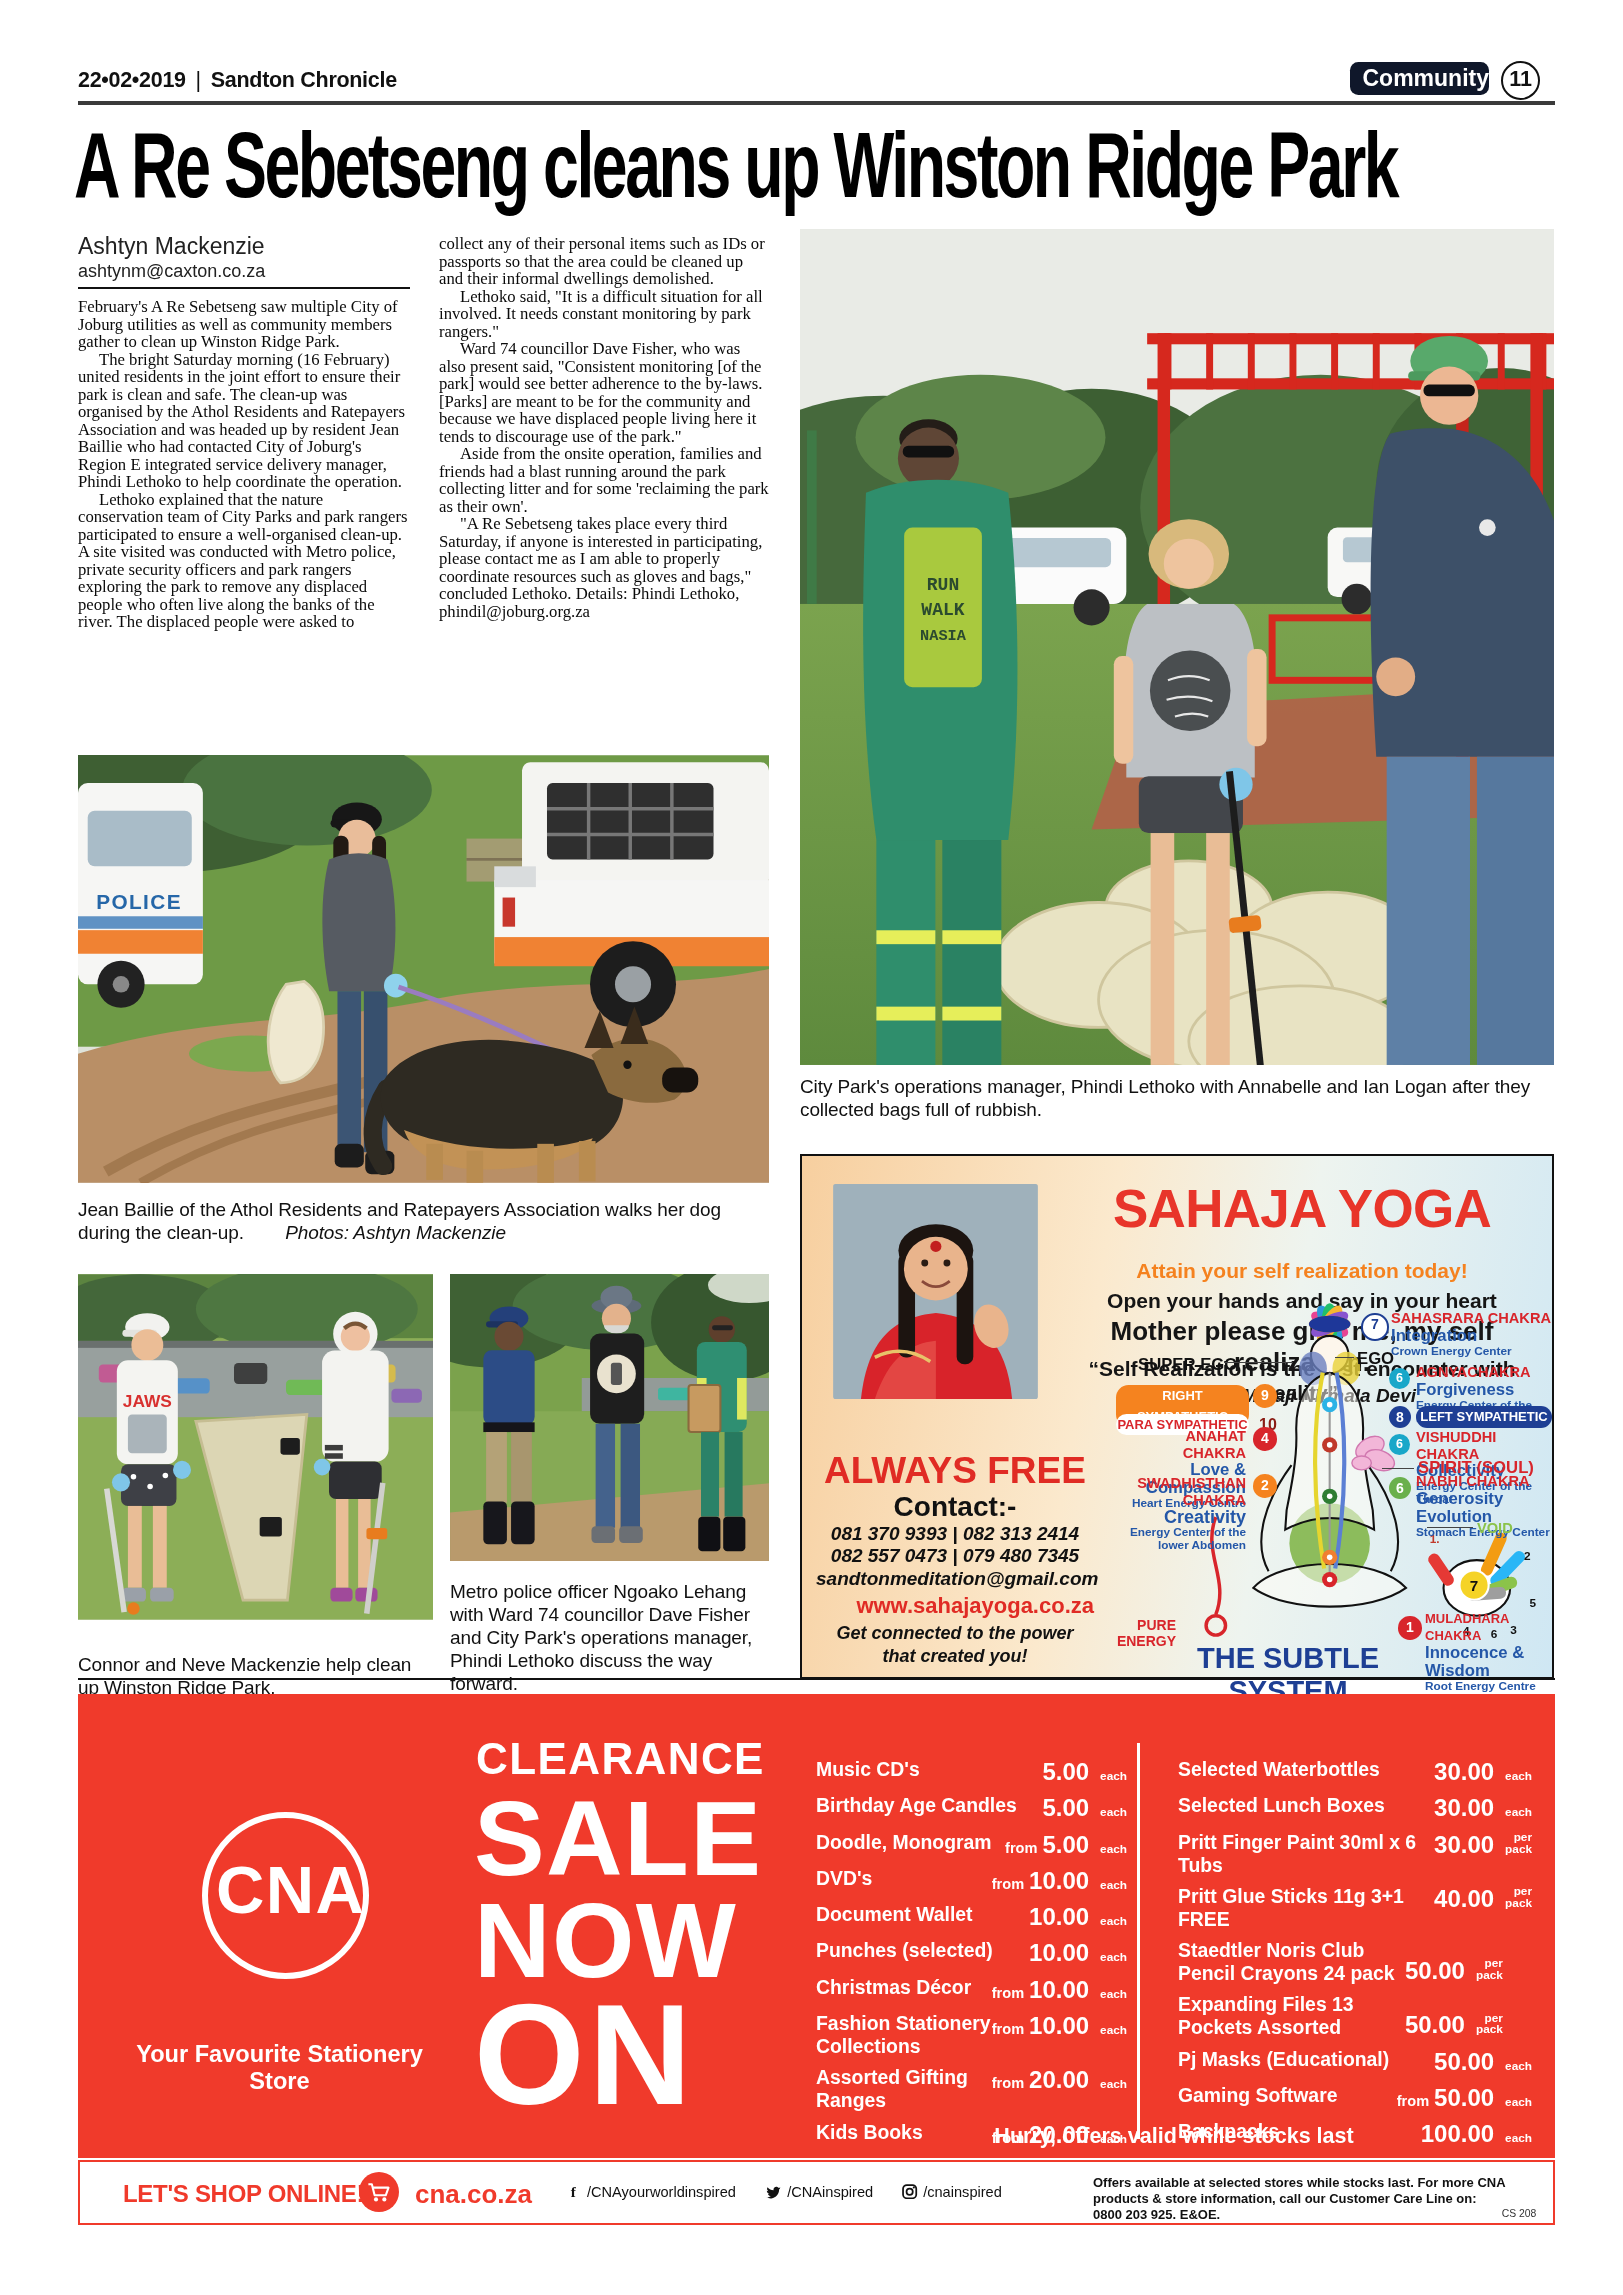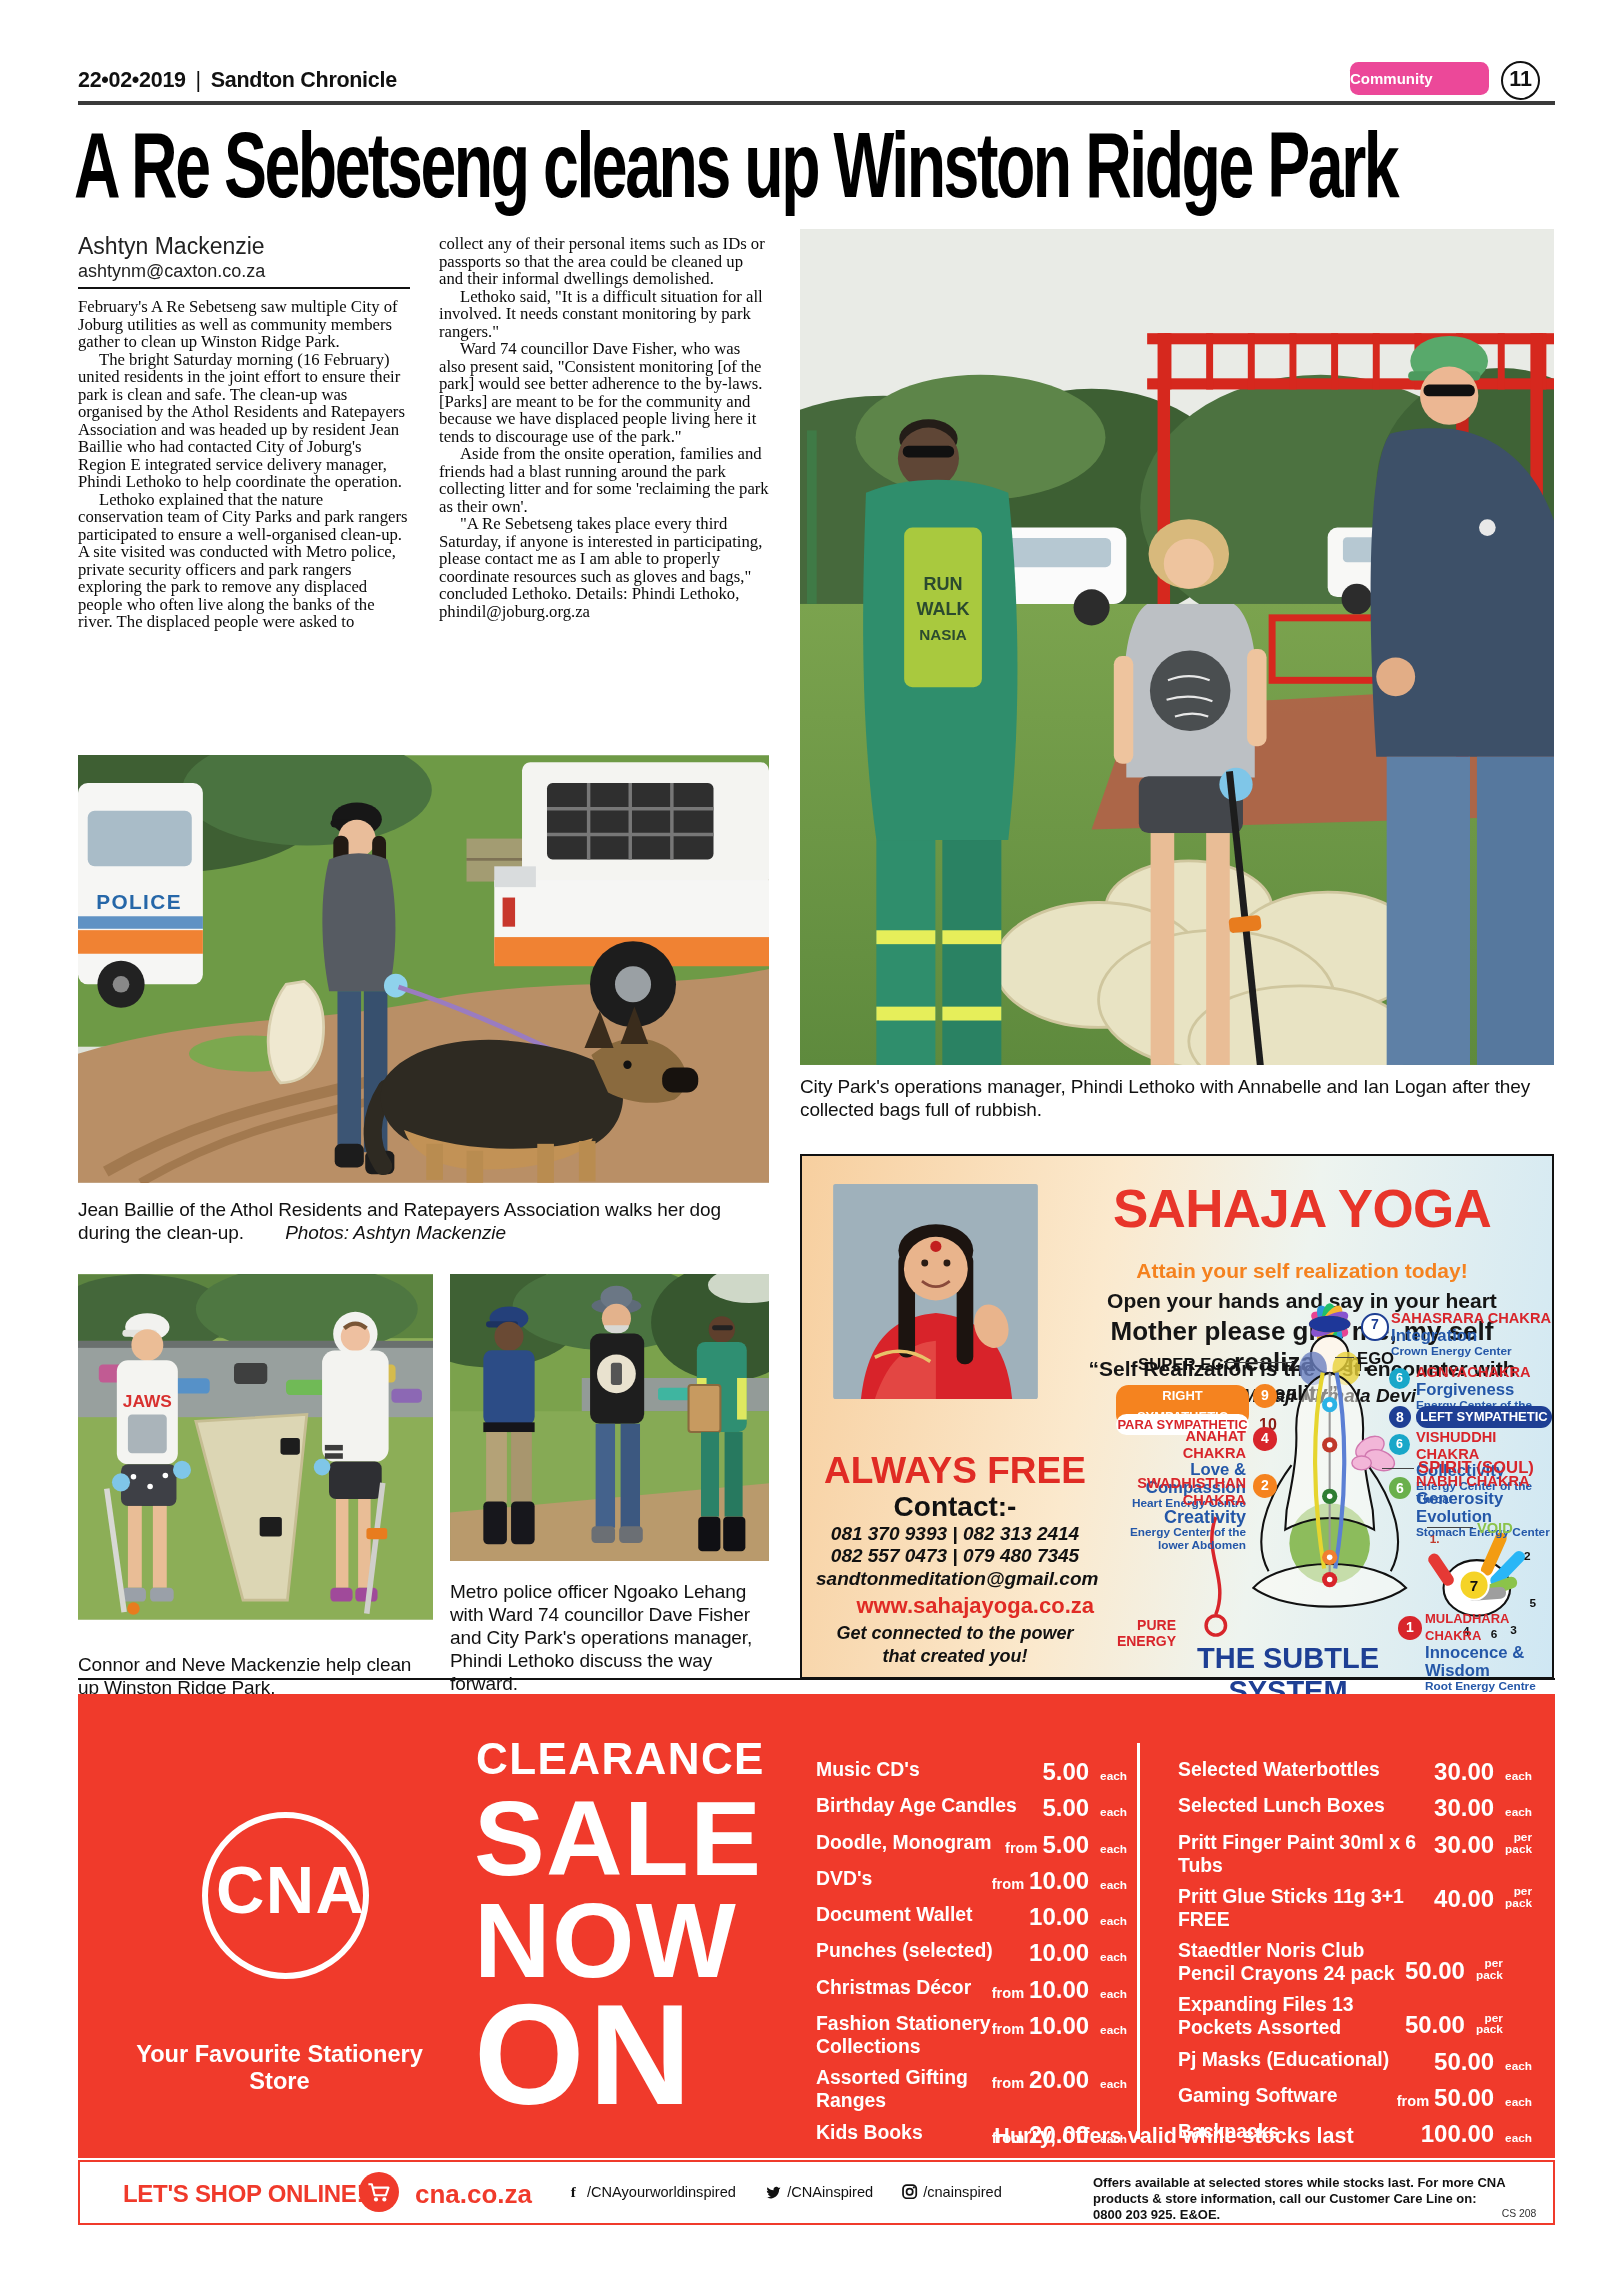--- a/index.html
+++ b/index.html
@@ -1,21 +1,21 @@
 <!DOCTYPE html>
 <html style="font-size:11px"><head>
 <meta charset="utf-8">
 <style>
   html,body{margin:0;padding:0;background:#e9e9e9;}
   #page{position:relative;width:1624px;height:2295px;background:#ffffff;font-family:"Liberation Sans",sans-serif;overflow:hidden;}
   .abs{position:absolute;}
   
   .hdr-date{font-size:21.5px;font-weight:700;color:#111;letter-spacing:-0.3px;}
   .hdr-rule{background:#3a3a3a;height:3.5px;}
-  .badge{background:#ec4899;color:#fff;font-weight:700;font-size:15px;text-align:left;line-height:33px;border-radius:8.3px;}
+  .badge{background:#0f172a;color:#fff;font-weight:700;font-size:23px;text-align:right;line-height:33px;border-radius:8.3px;}
   .pagenum{width:35px;height:35px;border:2.8px solid #111;border-radius:50%;font-size:21.5px;font-weight:700;text-align:center;line-height:32px;color:#111;background:#fff;}
   
   .headline{font-size:92px;font-weight:700;letter-spacing:-3.5px;color:#000;white-space:nowrap;transform:scaleX(0.70);transform-origin:left top;line-height:1.0;}
   
   .byname{font-size:23px;color:#222;}
   .bymail{font-size:18px;color:#222;}
   .byrule{background:#111;height:2.1px;}
   
   .coltext{font-family:"Liberation Serif",serif;font-size:16.7px;line-height:17.5px;color:#0a0a0a;text-align:left;}
   .coltext p{margin:0;text-indent:21px;}
@@ -98,21 +98,21 @@
     <p>Lethoko explained that the nature conservation team of City Parks and park rangers participated to ensure a well-organised clean-up. A site visited was conducted with Metro police, private security officers and park rangers exploring the park to remove any displaced people who often live along the banks of the river. The displaced people were asked to</p>
   </div>
   <div class="abs coltext" style="left:439px;top:235px;width:332px;">
     <p class="first">collect any of their personal items such as IDs or passports so that the area could be cleaned up and their informal dwellings demolished.</p>
     <p>Lethoko said, "It is a difficult situation for all involved. It needs constant monitoring by park rangers."</p>
     <p>Ward 74 councillor Dave Fisher, who was also present said, "Consistent monitoring [of the park] would see better adherence to the by-laws. [Parks] are meant to be for the community and because we have displaced people living here it tends to discourage use of the park."</p>
     <p>Aside from the onsite operation, families and friends had a blast running around the park collecting litter and for some 'reclaiming the park as their own'.</p>
     <p>"A Re Sebetseng takes place every third Saturday, if anyone is interested in participating, please contact me as I am able to properly coordinate resources such as gloves and bags," concluded Lethoko. Details: Phindi Lethoko, phindil@joburg.org.za</p>
   </div>
 
-  <div class="abs photo" style="left:800px;top:229px;width:754px;height:836px;">
+  <div class="abs photo" style="left:800px;top:229px;width:754px;height:836px;font-family:Liberation Mono, monospace;">
     <svg width="754" height="836" viewBox="0 0 1086 1204">
       <defs>
         <linearGradient id="g1" x1="0" y1="0" x2="0" y2="1">
           <stop offset="0" stop-color="#7ba34e"></stop>
             <stop offset="1" stop-color="#5e8a3d"></stop>
         </linearGradient>
       </defs>
       <rect x="0" y="0" width="1086" height="600" fill="#e9ebe6"></rect>
       <ellipse cx="120" cy="420" rx="260" ry="180" fill="#46693c"></ellipse>
       <ellipse cx="420" cy="400" rx="220" ry="170" fill="#3d5f33"></ellipse>

